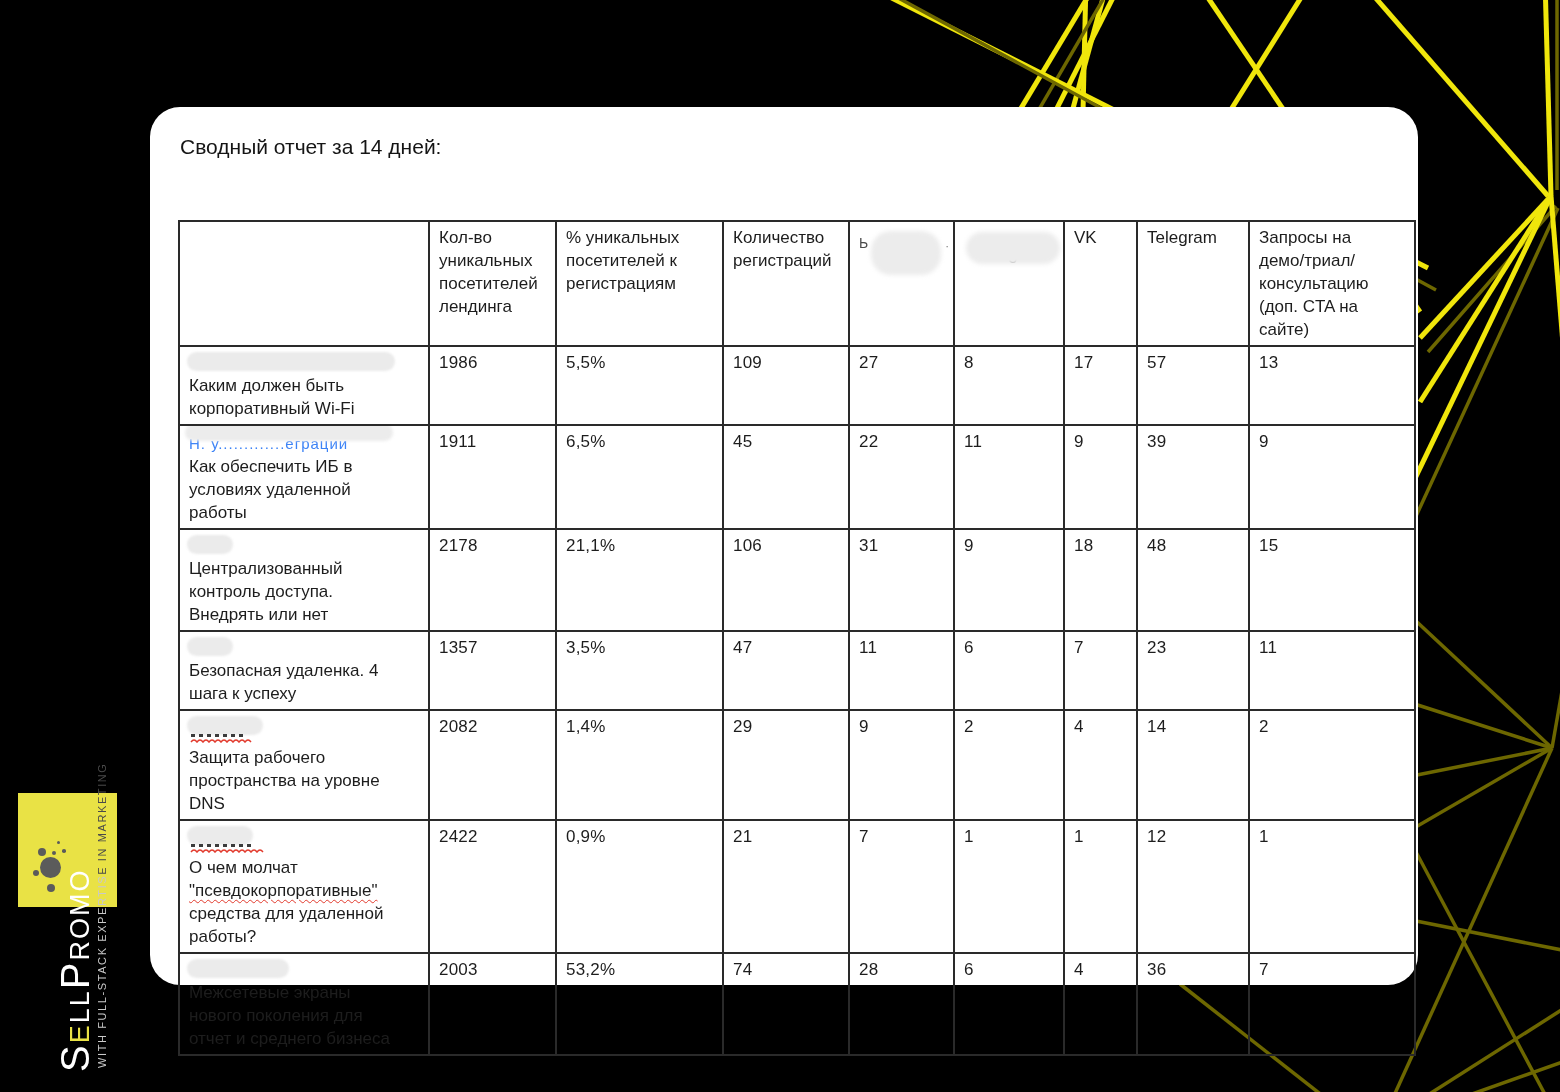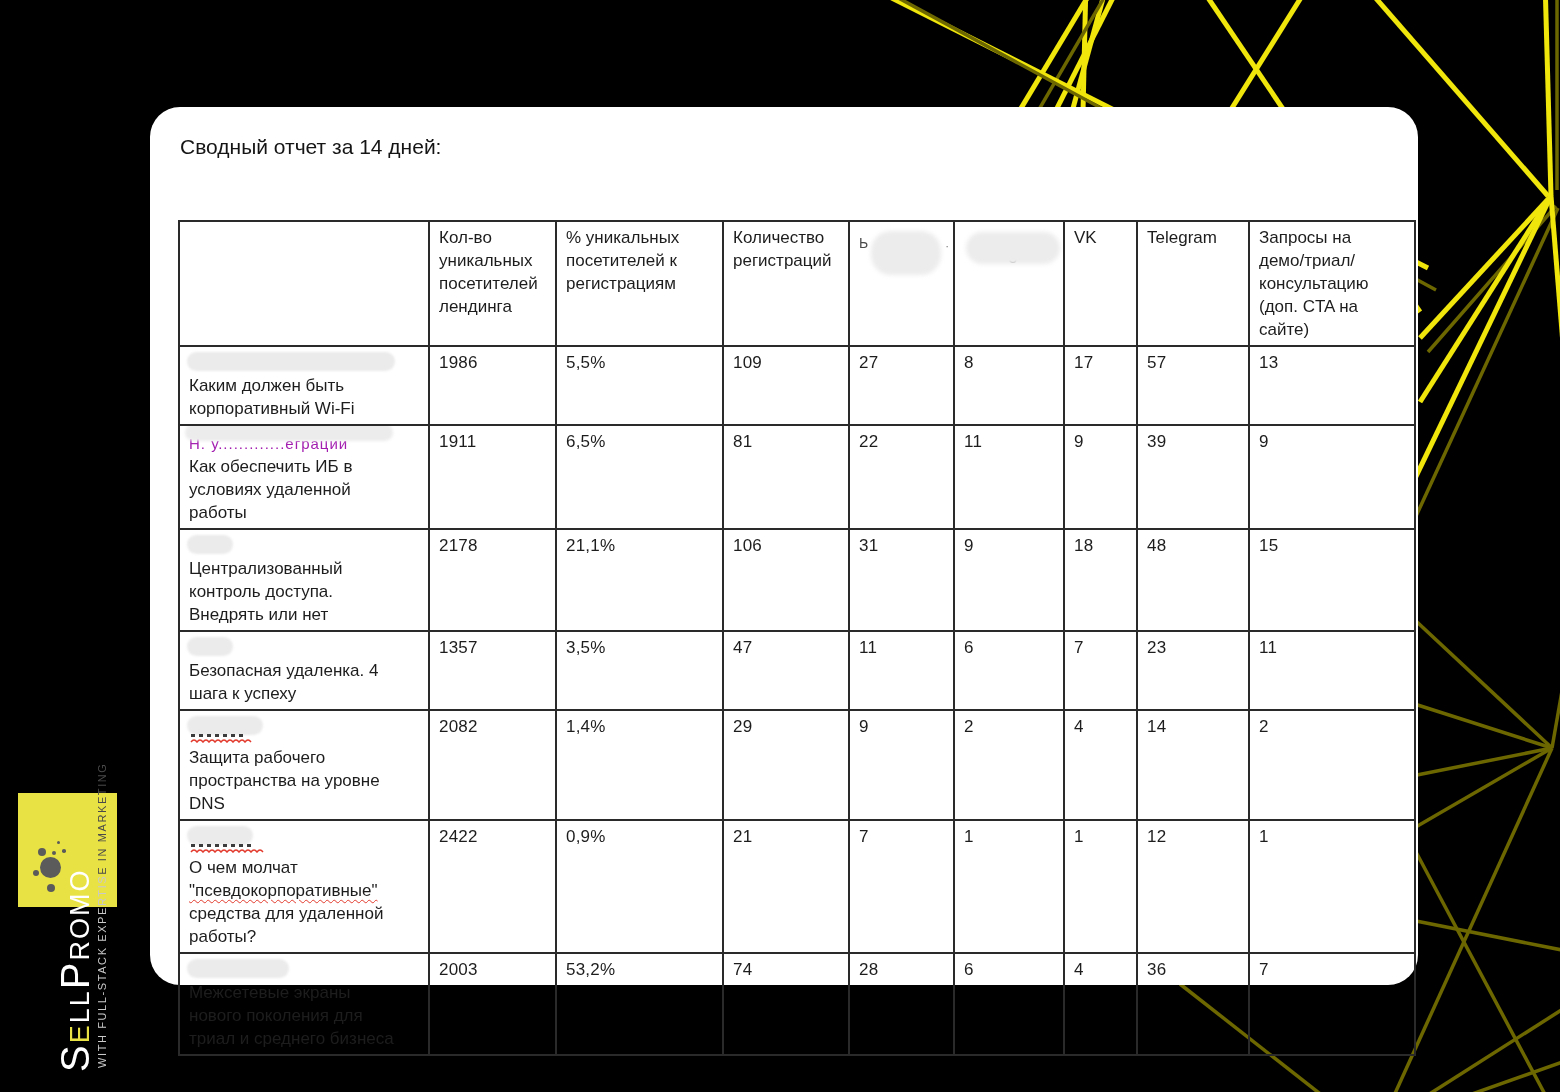--- a/index.html
+++ b/index.html
@@ -14,21 +14,21 @@
   
   .report{position:absolute;left:28px;top:113px;border-collapse:collapse;table-layout:fixed;}
   .report th,.report td{border:2px solid #2a2a2a;vertical-align:top;text-align:left;
         font-size:17px;line-height:23px;color:#1d1d1d;padding:4px 9px 4px 9px;
         font-weight:normal;overflow:hidden;}
   .pre{white-space:pre-line;}
   .num{letter-spacing:.2px;border-radius:8px;}
   
   .blob{background:#ebebeb;border-radius:10px;height:19px;filter:blur(1.3px);margin:1px 0 3px -2px;}
   .fragwrap{position:relative;height:24px;margin-bottom:1px;}
-  .fragtext{position:absolute;left:0;top:2px;font-size:15px;color:#a21caf;letter-spacing:1px;
+  .fragtext{position:absolute;left:0;top:2px;font-size:15px;color:#3b82f6;letter-spacing:1px;
         filter:blur(.4px);white-space:nowrap;}
   .fragcover{position:absolute;left:-4px;top:-6px;height:17px;background:#ececec;
         border-radius:9px;filter:blur(1.6px);}
   .marks{height:3px;background:repeating-linear-gradient(90deg,#3c3c3c 0 4px,rgba(0,0,0,0) 4px 8px);
         filter:blur(.4px);margin:-4px 0 1px 2px;}
   .squig{display:block;margin:0 0 2px 1px;}
   .wavy{text-decoration-line:underline;text-decoration-style:wavy;text-decoration-color:#e23b2e;
         text-decoration-thickness:1px;text-underline-offset:3px;}
   .hred{position:relative;height:62px;}
   .hfragB{position:absolute;left:0;top:6px;font-size:14px;color:#4a4a4a;z-index:1;}
@@ -145,21 +145,21 @@
             <td class="num">57</td>
             <td class="num">13</td>
           </tr>
           <tr style="height: 93px;">
             <td><div class="fragwrap">
                 <span class="fragtext">Н. у.............еграции</span>
                 <div class="fragcover" style="width: 208px;"></div>
               </div><span>Как обеспечить ИБ в</span><br><span>условиях удаленной</span><br><span>работы</span></td>
             <td class="num">1911</td>
             <td class="num">6,5%</td>
-            <td class="num">81</td>
+            <td class="num">45</td>
             <td class="num">22</td>
             <td class="num">11</td>
             <td class="num">9</td>
             <td class="num">39</td>
             <td class="num">9</td>
           </tr>
           <tr style="height: 93px;">
             <td><div class="blob" style="width: 46px;"></div><span>Централизованный</span><br><span>контроль доступа.</span><br><span>Внедрять или нет</span></td>
             <td class="num">2178</td>
             <td class="num">21,1%</td>
@@ -201,21 +201,21 @@
             <td class="num">2422</td>
             <td class="num">0,9%</td>
             <td class="num">21</td>
             <td class="num">7</td>
             <td class="num">1</td>
             <td class="num">1</td>
             <td class="num">12</td>
             <td class="num">1</td>
           </tr>
           <tr style="height: 93px;">
-            <td><div class="blob" style="width: 102px;"></div><span>Межсетевые экраны</span><br><span>нового поколения для</span><br><span>триал и среднего бизнеса</span></td>
+            <td><div class="blob" style="width: 102px;"></div><span>Межсетевые экраны</span><br><span>нового поколения для</span><br><span>отчет и среднего бизнеса</span></td>
             <td class="num">2003</td>
             <td class="num">53,2%</td>
             <td class="num">74</td>
             <td class="num">28</td>
             <td class="num">6</td>
             <td class="num">4</td>
             <td class="num">36</td>
             <td class="num">7</td>
           </tr>
         </tbody>

